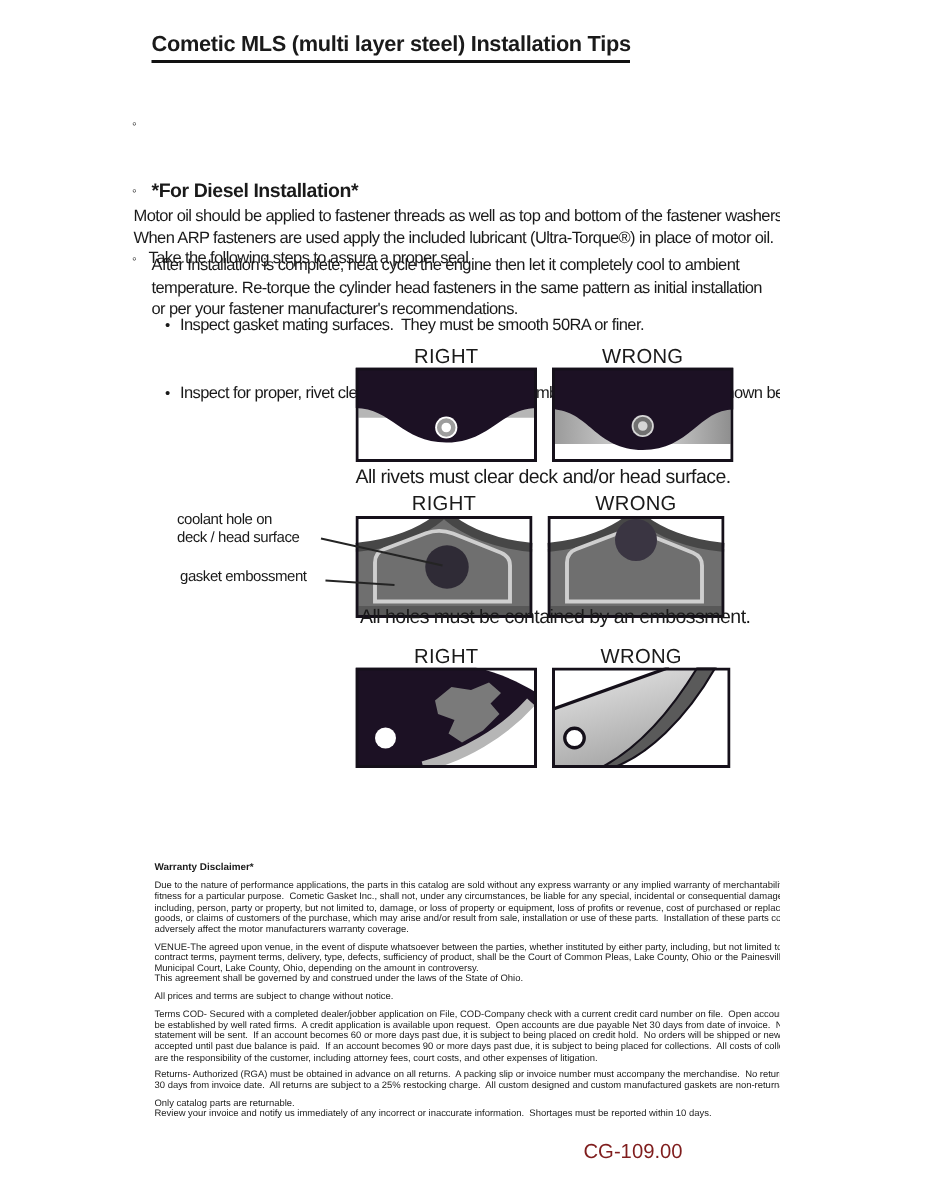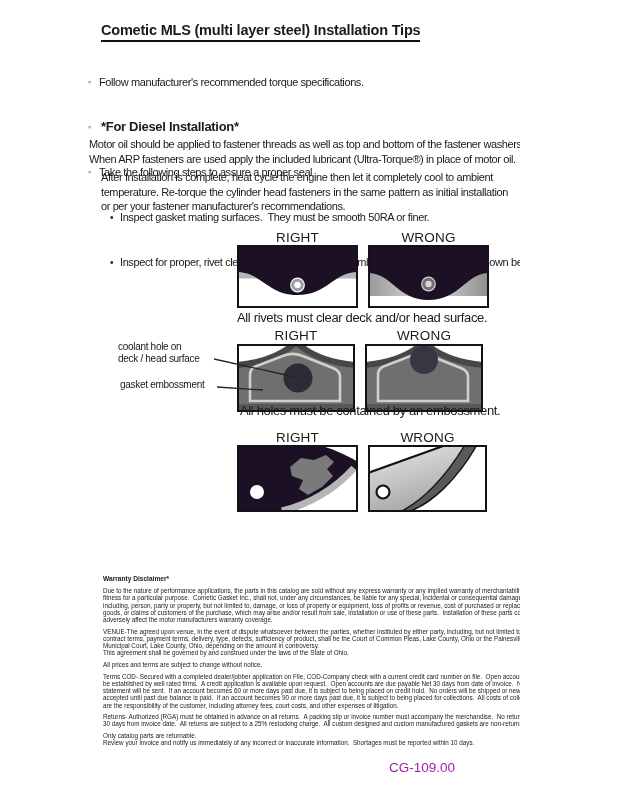--- a/index.html
+++ b/index.html
@@ -23,33 +23,32 @@
   .p2{left:101px;top:170px;}
   .pnote{left:101px;top:216px;}
   .dlabel{font-size:13.5px;letter-spacing:0.2px;text-align:center;white-space:pre;}
   .caption{font-size:13px;letter-spacing:-0.35px;line-height:13px;white-space:pre;}
   .figure{position:absolute;line-height:0;}
   .calloutlabel{font-size:10px;letter-spacing:-0.3px;line-height:11.5px;white-space:pre;}
   .leaders{position:absolute;left:105px;top:330px;pointer-events:none;z-index:5;}
   .warranty{left:103px;top:575px;width:430px;font-size:6.3px;line-height:7.2px;letter-spacing:0;}
   .warranty .whead{font-size:6.6px;font-weight:700;margin-bottom:5px;white-space:pre;}
   .warranty .wpara{white-space:pre;margin-bottom:4.5px;}
-  .footer-code{left:389px;top:760px;font-size:13.5px;color:#a21caf;white-space:pre;}
+  .footer-code{left:389px;top:760px;font-size:13.5px;color:#7f1d1d;white-space:pre;}
 </style>
 </head>
 <body>
 
 <div class="page">
 
   <div class="abs title">Cometic MLS (multi layer steel) Installation Tips</div>
 
   <div class="abs bullets">
     <div class="brow">
       <span class="bmark">◦</span>
-      <span>Follow manufacturer's recommended torque specifications.</span>
     </div>
     <div class="brow">
       <span class="bmark">◦</span>
     </div>
     <div class="brow">
       <span class="bmark">◦</span>
       <span>Take the following steps to assure a proper seal</span>
     </div>
     <div class="brow sub">
       <span class="smark">•</span>

